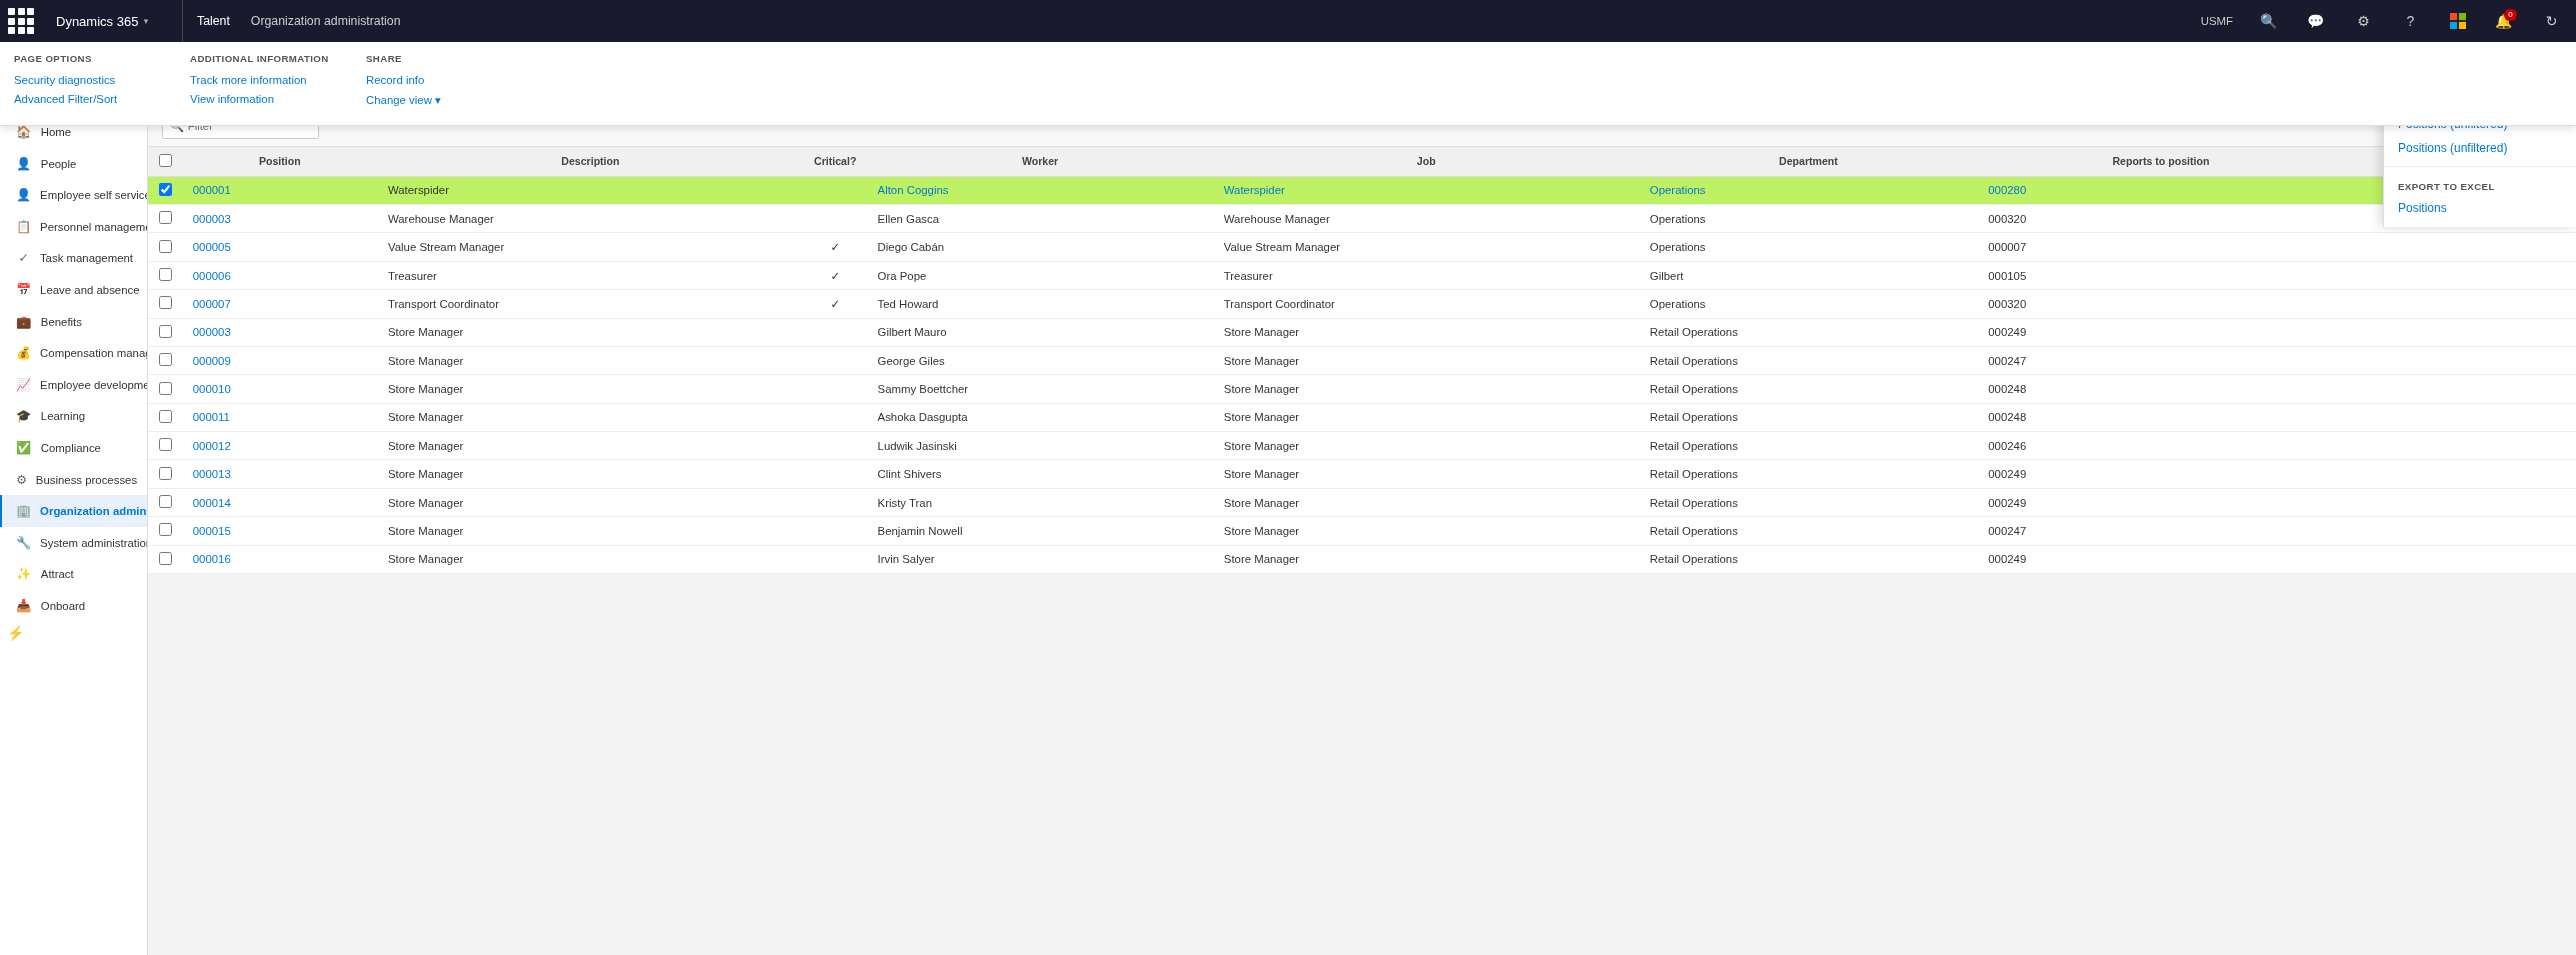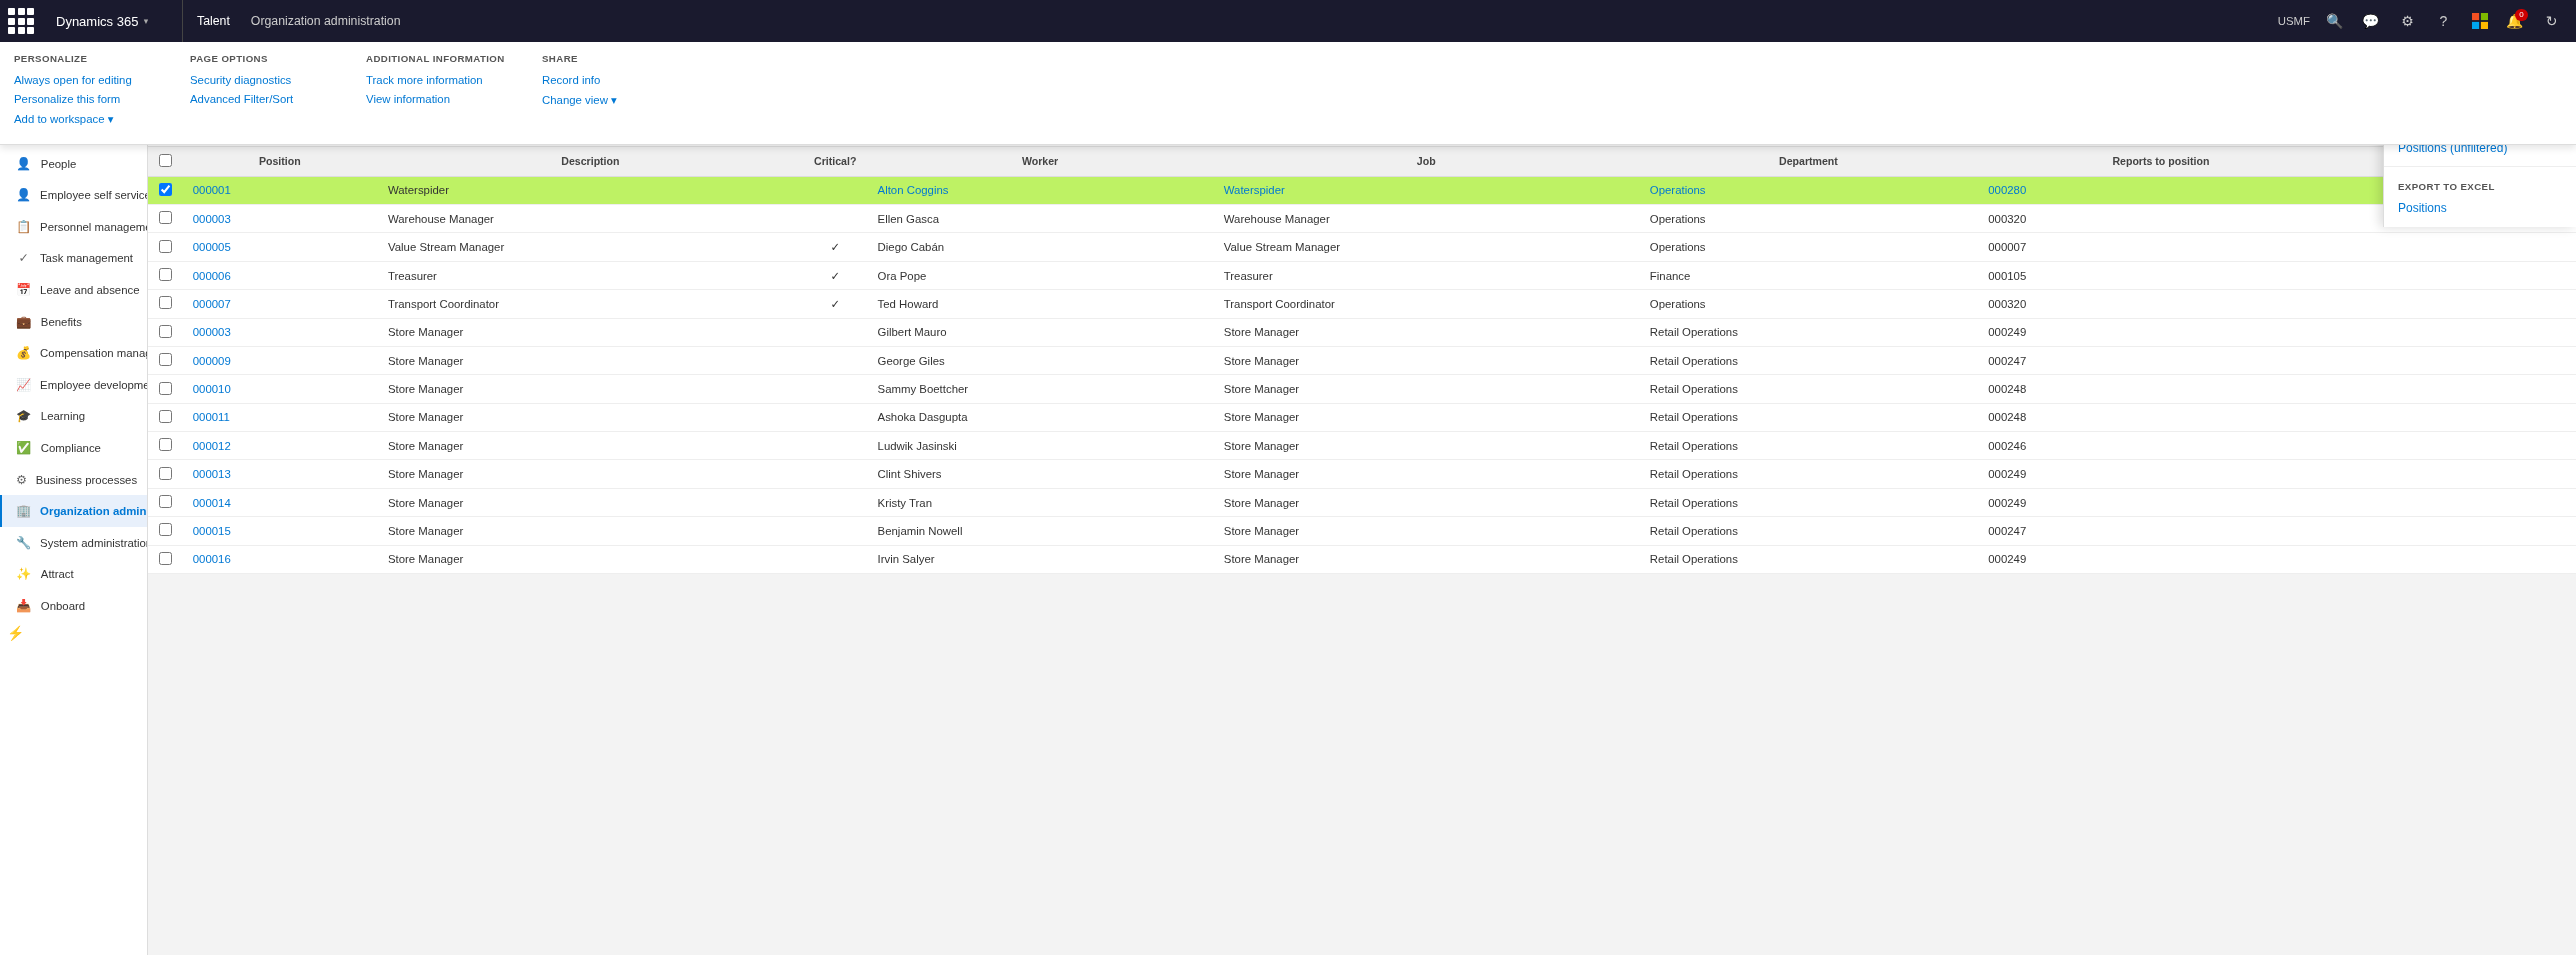--- a/index.html
+++ b/index.html
@@ -26,21 +26,21 @@
     .top-bar-module {
       padding: 0 14px; height: 42px; display: flex; align-items: center;
       font-size: 12.3px; color: #fff; font-weight: 400; flex-shrink: 0;
     }
     .top-bar-breadcrumb {
       padding: 0 7px; height: 42px; display: flex; align-items: center;
       font-size: 12.3px; color: #ccc;
     }
     .top-bar-spacer { flex: 1; }
     .top-bar-right {
-      display: flex; align-items: center; height: 42px; padding-right: 7px; gap: 1px;
+      display: flex; align-items: center; height: 42px; padding-right: 7px; gap: 12px;
     }
     .top-bar-right-text { font-size: 11.4px; color: #ccc; padding: 0 7px; }
     .top-bar-icon-btn {
       width: 35px; height: 35px; display: flex; align-items: center; justify-content: center;
       cursor: pointer; color: #ccc; border-radius: 1.8px; font-size: 14px;
     }
 
     
     .cmd-bar {
       background: #fff; border-bottom: 0.9px solid #ddd;
@@ -255,26 +255,20 @@
   <div class="cmd-search">
     <span style="margin-right:3.5px;color:#888;">🔍</span>
     <input type="text" placeholder="" style="">
   </div>
   <button class="cmd-btn" style="margin-left:3.5px;font-size:14px;">⊞</button>
   <button class="cmd-btn" style="font-size:14px;">↩</button>
 </div>
 
 <div class="dropdown-menu" id="dropdown-menu">
 
-<div class="dropdown-section">
-      <div class="dropdown-section-title">PERSONALIZE</div>
-      <a class="dropdown-item" href="#">Always open for editing</a>
-      <a class="dropdown-item" href="#">Personalize this form</a>
-      <a class="dropdown-item" href="#">Add to workspace ▾</a>
-    </div>
     <div class="dropdown-section">
       <div class="dropdown-section-title">PAGE OPTIONS</div>
       <a class="dropdown-item" href="#">Security diagnostics</a>
       <a class="dropdown-item" href="#">Advanced Filter/Sort</a>
     </div>
     <div class="dropdown-section">
       <div class="dropdown-section-title">ADDITIONAL INFORMATION</div>
       <a class="dropdown-item" href="#">Track more information</a>
       <a class="dropdown-item" href="#">View information</a>
     </div>
@@ -418,21 +412,21 @@
               <td>000007</td>
               <td></td>
             </tr>
             <tr>
               <td class="check-col"><input type="checkbox" style=""></td>
               <td class="link-cell">000006</td>
               <td>Treasurer</td>
               <td class="check-col"><span class="checkmark">✓</span></td>
               <td>Ora Pope</td>
               <td>Treasurer</td>
-              <td>Finance</td>
+              <td>Gilbert</td>
               <td>000105</td>
               <td></td>
             </tr>
             <tr>
               <td class="check-col"><input type="checkbox" style=""></td>
               <td class="link-cell">000007</td>
               <td>Transport Coordinator</td>
               <td class="check-col"><span class="checkmark">✓</span></td>
               <td>Ted Howard</td>
               <td>Transport Coordinator</td>

